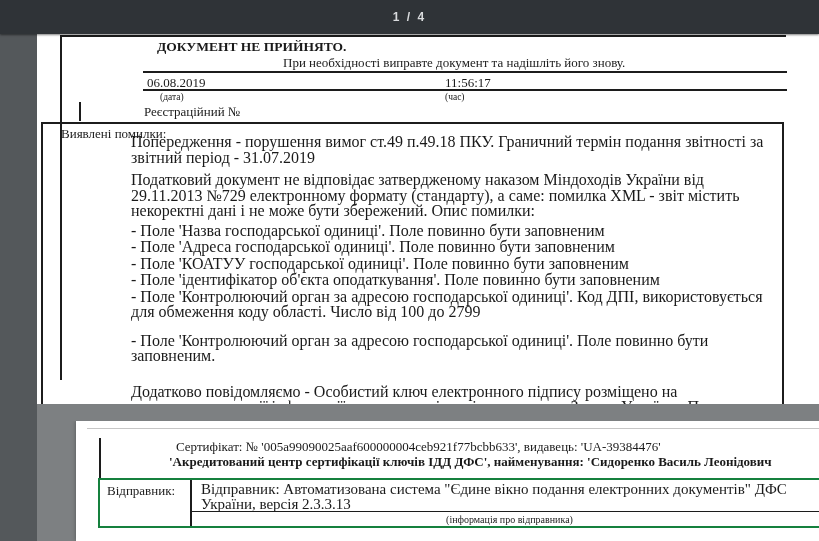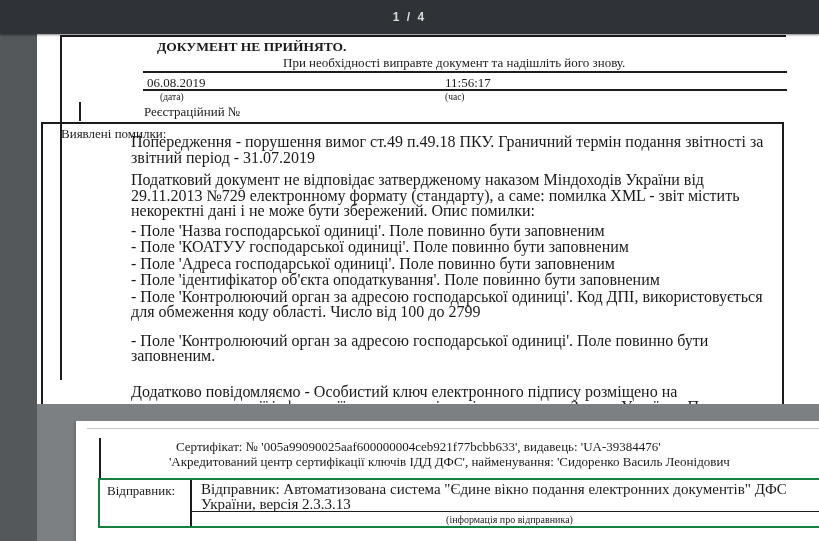--- a/index.html
+++ b/index.html
@@ -113,39 +113,39 @@
       <div class="errors-title">Виявлені помилки:</div>
     </div>
 
     <div class="errors-body">
       <p class="p-warning">Попередження - порушення вимог ст.49 п.49.18 ПКУ. Граничний термін подання звітності за звітний період - 31.07.2019</p>
       <p class="p-format">Податковий документ не відповідає затвердженому наказом Міндоходів України від 29.11.2013 №729 електронному формату (стандарту), а саме: помилка XML - звіт містить некоректні дані і не може бути збережений. Опис помилки:</p>
       <div>
 
           <p class="field-item">- Поле 'Назва господарської одиниці'. Поле повинно бути заповненим</p>
 
+          <p class="field-item">- Поле 'Адреса господарської одиниці'. Поле повинно бути заповненим</p>
+
           <p class="field-item">- Поле 'КОАТУУ господарської одиниці'. Поле повинно бути заповненим</p>
-
-          <p class="field-item">- Поле 'Адреса господарської одиниці'. Поле повинно бути заповненим</p>
 
           <p class="field-item">- Поле 'ідентифікатор об'єкта оподаткування'. Поле повинно бути заповненим</p>
 
           <p class="field-item">- Поле 'Контролюючий орган за адресою господарської одиниці'. Код ДПІ, використовується для обмеження коду області. Число від 100 до 2799</p>
         </div>
       <p class="p-extra">- Поле 'Контролюючий орган за адресою господарської одиниці'. Поле повинно бути заповненим.</p>
       <p class="p-additional">Додатково повідомляємо - Особистий ключ електронного підпису розміщено на незахищеному носії інформації, при цьому відповідно до вимог Закону України «Про електронні довірчі послуги» – особистий ключ кваліфікованого електронного підпису повинен зберігатись у захищеному носії</p>
     </div>
   </div>
 
   <div class="page" id="page2">
     <div class="p2-topline"></div>
     <div class="abs vline" style="left:23px;top:17px;height:40px;"></div>
 
     <div class="abs doc-text" style="left:100px;top:18px;">Сертифікат: № '005a99090025aaf600000004ceb921f77bcbb633', видавець: 'UA-39384476'</div>
-    <div class="abs doc-text" style="left:93px;top:33px;">'Акредитований центр сертифікації ключів ІДД ДФС', найменування: 'Сидоренко Василь Леонідович</div>
+    <div class="abs doc-text" style="left:93px;top:33px;font-weight:bold;">'Акредитований центр сертифікації ключів ІДД ДФС', найменування: 'Сидоренко Василь Леонідович</div>
 
     <div class="sender-table">
       <div class="sender-label-cell">
         <span>Відправник:</span>
       </div>
       <div class="sender-main-cell">
         <div class="sender-value">Відправник: Автоматизована система "Єдине вікно подання електронних документів" ДФС України, версія 2.3.3.13</div>
         <div class="sender-caption-row">
           <span class="sender-caption">(інформація про відправника)</span>
         </div>

